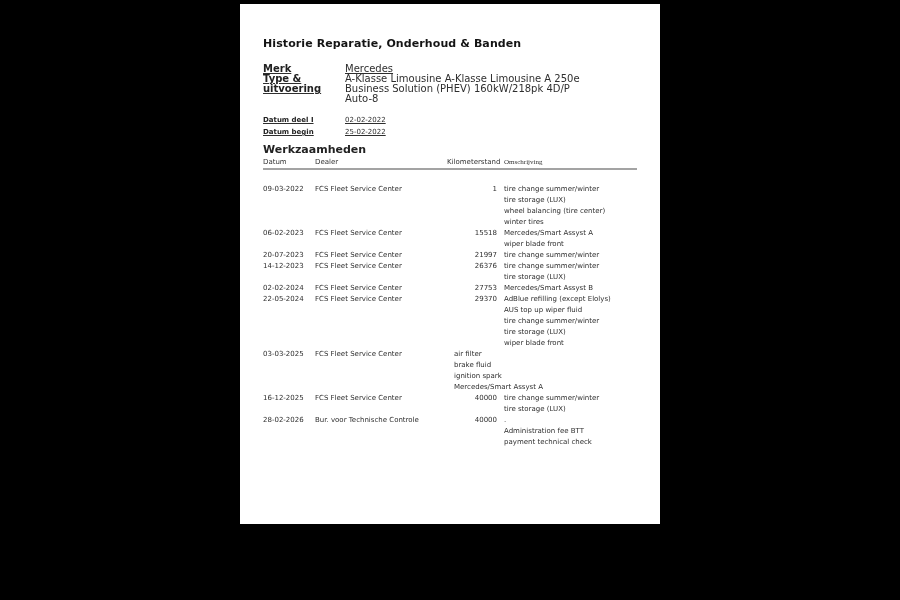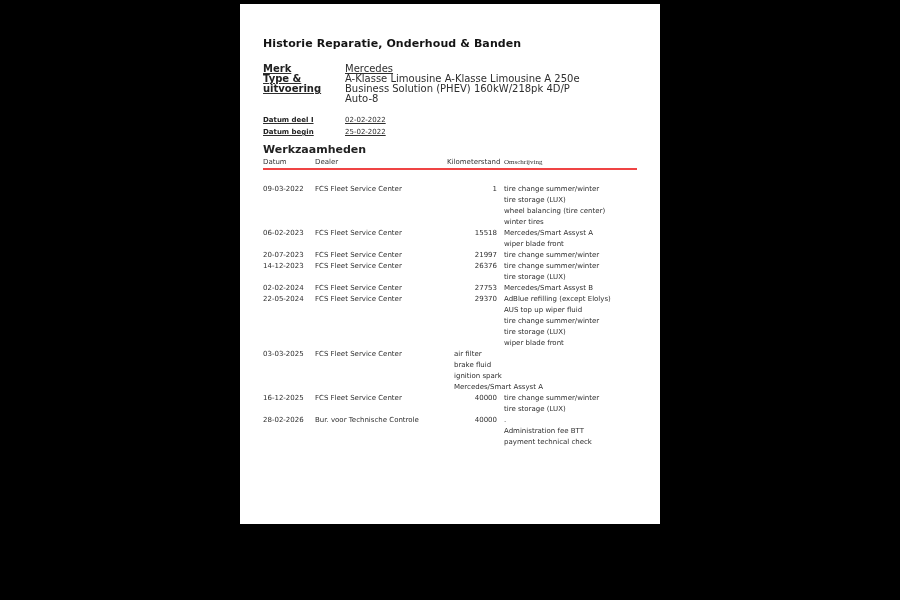--- a/index.html
+++ b/index.html
@@ -42,21 +42,21 @@
   }
   .wz-heading { margin-top: 7px; font-size: 11px; font-weight: bold; line-height: 10px; color: #222; }
   .worktable { margin-top: 3px; font-size: 7px; }
   .thead, .trow {
     display: grid;
     grid-template-columns: 52px 132px 50px 1fr;
   }
   .thead {
     line-height: 9px;
     padding-bottom: 1px;
-    border-bottom: 2px solid #ef4444;
+    border-bottom: 2px solid #a3a3a3;
     color: #333;
   }
   .tbody { margin-top: 14px; }
   .trow { line-height: 11px; }
   .c-km { text-align: right; white-space: nowrap; }
   .c-desc { padding-left: 7px; white-space: pre; }
   .th-km { text-align: right; white-space: nowrap; }
   .th-desc { padding-left: 7px; font-family: Liberation Serif, serif; }
 </style>
 </head>

